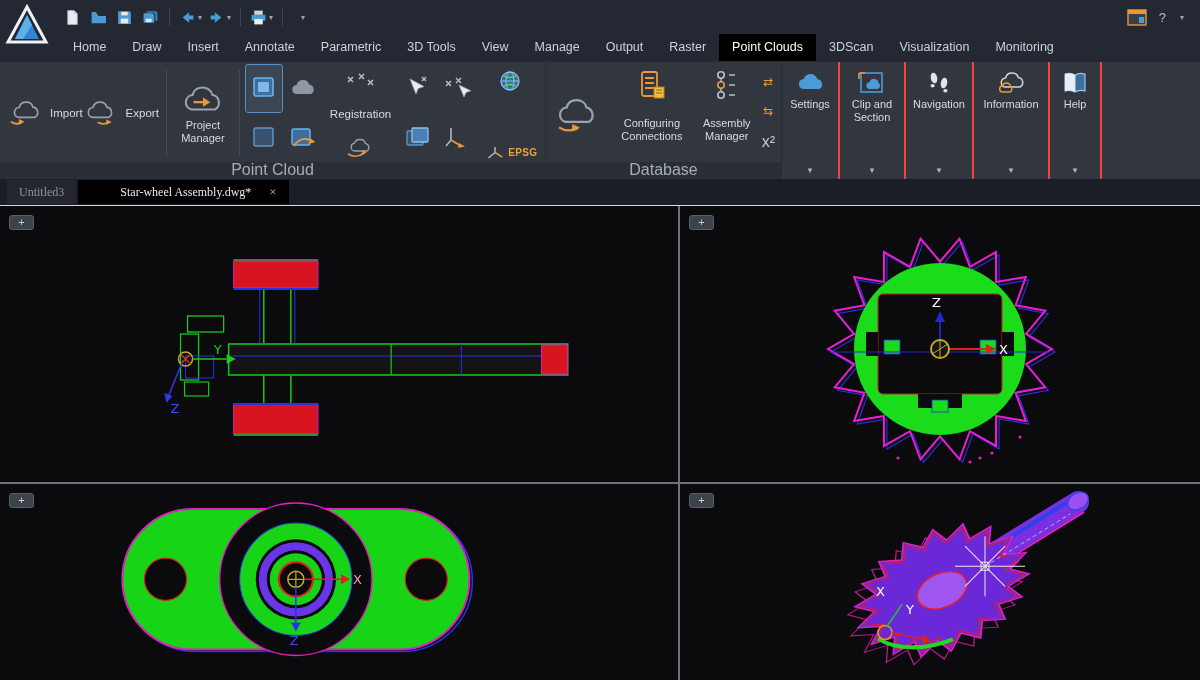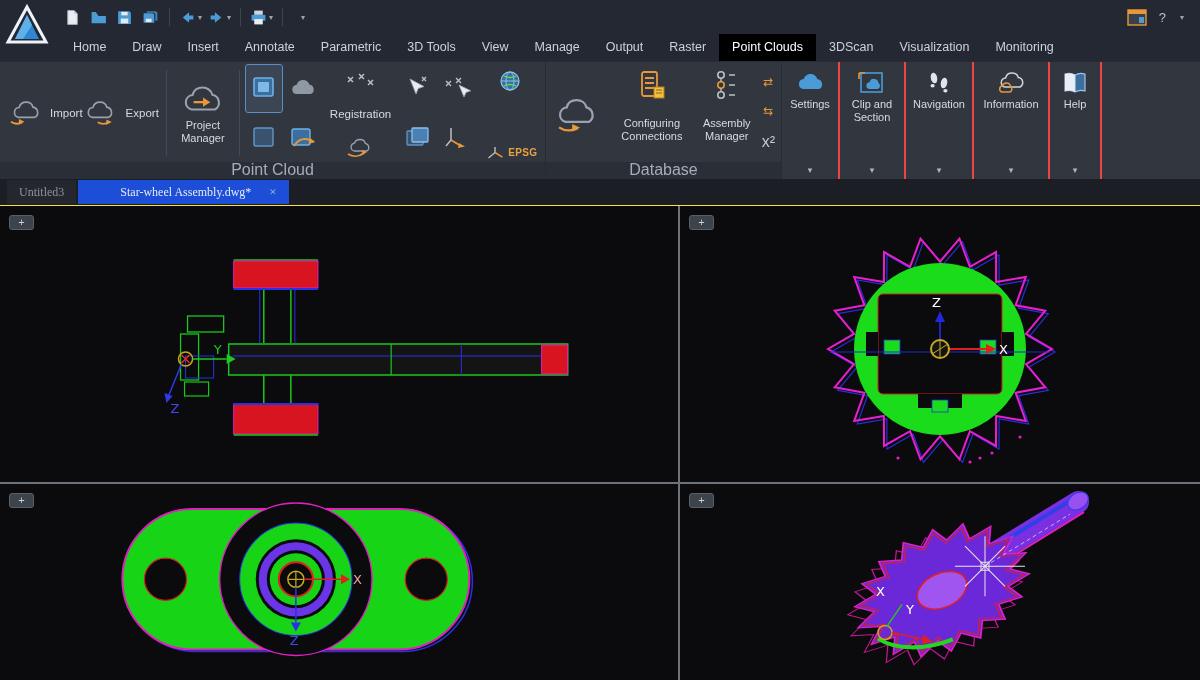--- a/index.html
+++ b/index.html
@@ -63,21 +63,21 @@
   .ribbon-right { flex:1; display:flex; align-items:stretch; }
   .rbtn { display:flex; flex-direction:column; align-items:center; padding:7px 8px 3px; gap:1px;
     color:#d6dbe1; font-size:11px; text-align:center; line-height:1.2; border-right:2px solid #ef4444; min-width:52px; }
   .rbtn svg { width:30px; height:28px; }
   .rbtn .dd2 { color:#aeb5bf; font-size:9px; margin-top:auto; }
 
   
   .doctabs { flex:0 0 27px; background:#1b1e24; display:flex; align-items:center; padding-left:7px; border-bottom:1px solid #fde047;font-family:Liberation Serif, serif; }
   .dtab { height:24px; padding:0 12px; font-size:12px; color:#8d939c; background:#24272e; margin-right:2px;
     display:flex; align-items:center; white-space:nowrap; }
-  .dtab.active { background:#1d4ed8; color:#e8ebef;padding-left:42px; }
+  .dtab.active { background:#000000; color:#e8ebef;padding-left:42px; }
   .dtab .close { margin-left:18px; color:#b9bfc7; font-size:13px; }
 
   
   .viewgrid { flex:1; display:grid; grid-template-columns:678px 1fr; grid-template-rows:276px 1fr; gap:2px; background:#6e737b; }
   .viewport { position:relative; background:#0b0b0d; overflow:hidden; }
   .vpplus { position:absolute; top:9px; left:9px; width:25px; height:15px; background:#3d434b; border:1px solid #5a6069;
     border-radius:3px; color:#cfd4da; font-size:11px; line-height:13px; text-align:center; z-index:5; }
   .vp-svg { width:100%; height:100%; display:block; }
   .vp-svg text { font-size:13px; font-family:"DejaVu Sans","Liberation Sans",sans-serif; }
 </style>

